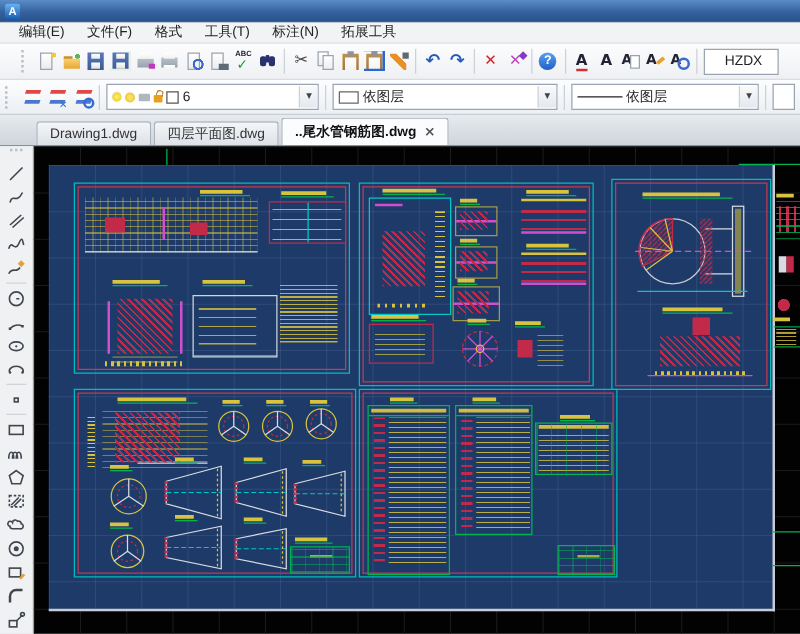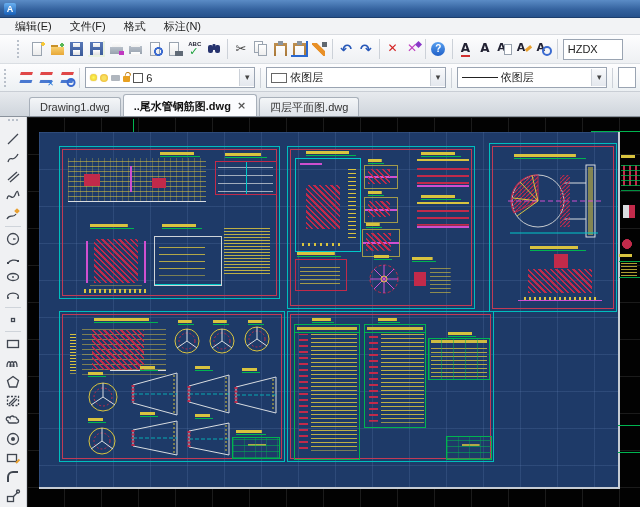--- a/index.html
+++ b/index.html
@@ -12,21 +12,21 @@
   .appicon{width:12px;height:12px;border-radius:2px;background:linear-gradient(#6ab0f0,#1860b8);
     color:#fff;font:700 9px/12px "Liberation Sans",sans-serif;text-align:center;}
   .apptitle{font-size:11px;color:#0b1b30;text-shadow:0 0 2px rgba(255,255,255,.6);}
 
   
   .menubar{height:16px;background:#f2f3f5;border-bottom:1px solid #d8dbe0;display:flex;align-items:center;padding-left:6px;}
   .mi{font-size:11px;color:#222;padding:0 9px;line-height:16px;cursor:default;}
 
   
   .tbar1{height:28px;background:linear-gradient(#fdfdfe,#eef0f3);border-bottom:1px solid #dadee3;
-    display:flex;align-items:center;padding:0 15px;}
+    display:flex;align-items:center;padding:0 15px;text-align:center;}
   .tbar2{height:27px;background:linear-gradient(#fdfdfe,#ecEEf2);background:linear-gradient(#fdfdfe,#ecoef2);background:linear-gradient(#fdfdfe,#ecf0f3);
     border-bottom:1px solid #c9ced5;display:flex;align-items:center;padding:0 2px;}
   .grip{width:5px;height:18px;border-left:2px dotted #b9c0ca;margin:0 4px 0 2px;}
   .sep{width:1px;height:20px;background:#ccd1d8;margin:0 3px;}
   .tb{width:21px;height:22px;display:flex;align-items:center;justify-content:center;border-radius:2px;}
   .i{width:17px;height:16px;display:block;position:relative;text-align:center;line-height:16px;
     font:700 12px "DejaVu Sans",sans-serif;color:#3a4450;}
   .i-new{background:radial-gradient(circle,#f6c838 45%,rgba(0,0,0,0) 50%) 11px 0/6px 6px no-repeat,
          linear-gradient(#fff,#ececec) 4px 2px/8px 12px no-repeat,
          linear-gradient(#9aa4b0,#9aa4b0) 3px 1px/10px 14px no-repeat;}
@@ -207,21 +207,23 @@
 <div class="win">
 
   <div class="titlebar">
     <span class="appicon">A</span>
   </div>
 
   <div class="menubar">
     <span class="mi">编辑(E)</span>
     <span class="mi">文件(F)</span>
     <span class="mi">格式</span>
+    <span class="mi">工具(T)</span>
     <span class="mi">标注(N)</span>
+    <span class="mi">拓展工具</span>
   </div>
 
   <div class="tbar1">
     <span class="grip"></span>
     <span class="tb">
         <span class="i i-new"></span>
       </span>
     <span class="tb">
         <span class="i i-open"></span>
       </span>
@@ -339,27 +341,27 @@
       <span class="arr">▾</span>
     </span>
     <span class="sep"></span>
     <span class="cmb" style="width:12px"></span>
   </div>
 
   <div class="tabbar">
     <span class="tab">
         <span>Drawing1.dwg</span>
       </span>
+    <span class="tab">
+        <span>四层平面图.dwg</span>
+      </span>
     <span class="tab active">
       <span>..尾水管钢筋图.dwg</span>
       <span class="tclose">×</span>
     </span>
-    <span class="tab">
-        <span>四层平面图.dwg</span>
-      </span>
   </div>
 
   <div class="main">
     <div class="side">
       <span class="sgrip"></span>
       <span class="sbtn">
           <svg width="16" height="16">
             <line x1="3" y1="13" x2="13" y2="3"></line>
           </svg>
         </span>

